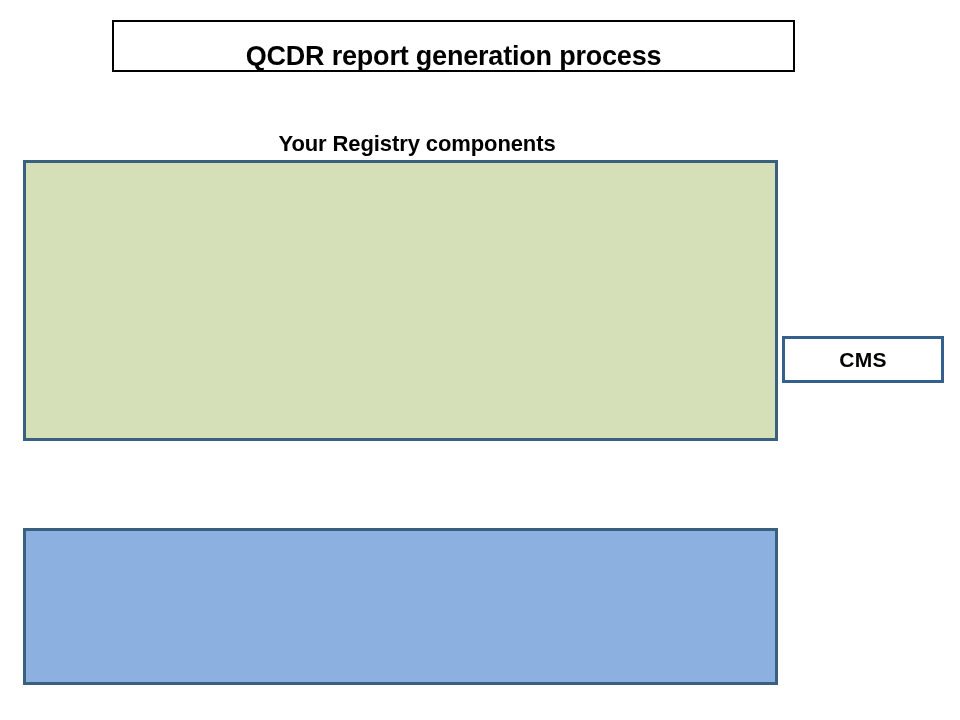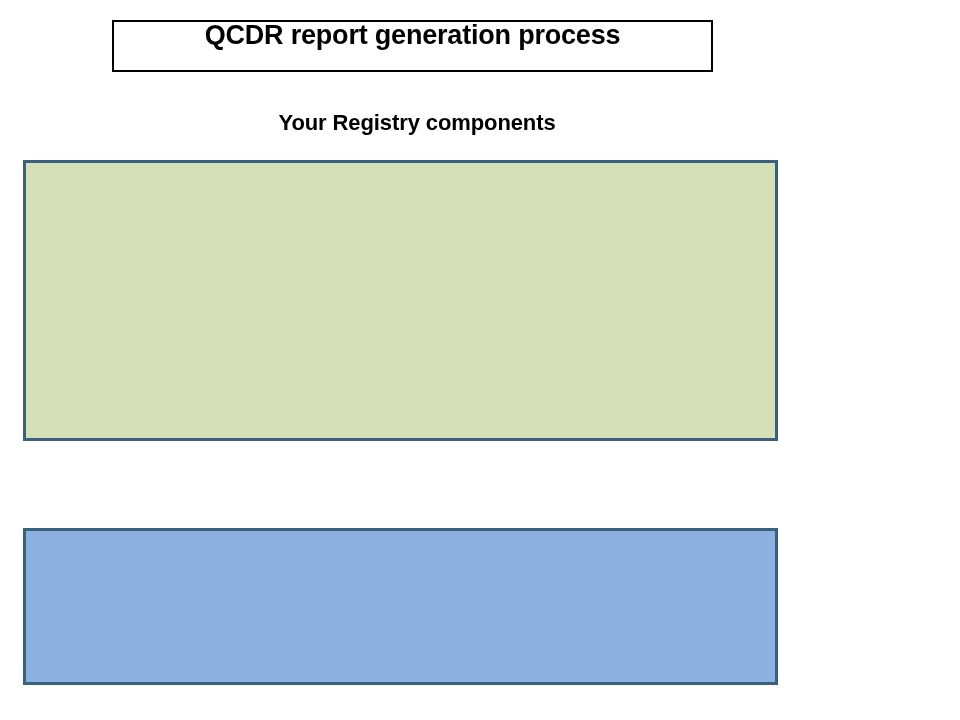--- a/index.html
+++ b/index.html
@@ -17,27 +17,27 @@
     overflow: hidden;
     font-family: "Liberation Sans", sans-serif;
     -webkit-font-smoothing: antialiased;
   }
 
   
   .title-box {
     position: absolute;
     left: 112px;
     top: 20px;
-    width: 601px;
+    width: 683px;
     height: 52px;
     box-sizing: border-box;
     background: #ffffff;
     border: 2px solid #000000;
     display: flex;
-    align-items: flex-start;
+    align-items: flex-end;
     justify-content: center;
   }
   .title-text {
     font-size: 27px;
     font-weight: bold;
     color: #000000;
     letter-spacing: -0.2px;
     white-space: nowrap;
     line-height: 1;
   }
@@ -48,21 +48,21 @@
     font-size: 22px;
     font-weight: bold;
     color: #000000;
     white-space: nowrap;
     letter-spacing: -0.1px;
     line-height: 1;
     text-align: center;
   }
   #label-registry {
     left: 23px;
-    top: 112px;
+    top: 133px;
     width: 788px;
   }
   #label-process {
     left: 23px;
     top: 484px;
     width: 778px;
   }
 
   
   .panel {
@@ -115,14 +115,17 @@
     <span class="title-text">QCDR report generation process</span>
   </div>
 
   <div class="section-label" id="label-registry">Your Registry components</div>
 
   <div class="panel" id="panel-registry" style="background: rgb(214, 224, 184); border-color: rgb(58, 96, 128);"></div>
 
 
   <div class="panel" id="panel-process" style="background: rgb(140, 176, 224); border-color: rgb(58, 96, 128);"></div>
 
+  <div id="cms-box" style="background: rgb(255, 255, 255); border-color: rgb(53, 96, 140);">
+    <span class="cms-text">CMS</span>
+  </div>
 
 </div>
 
 </body></html>

